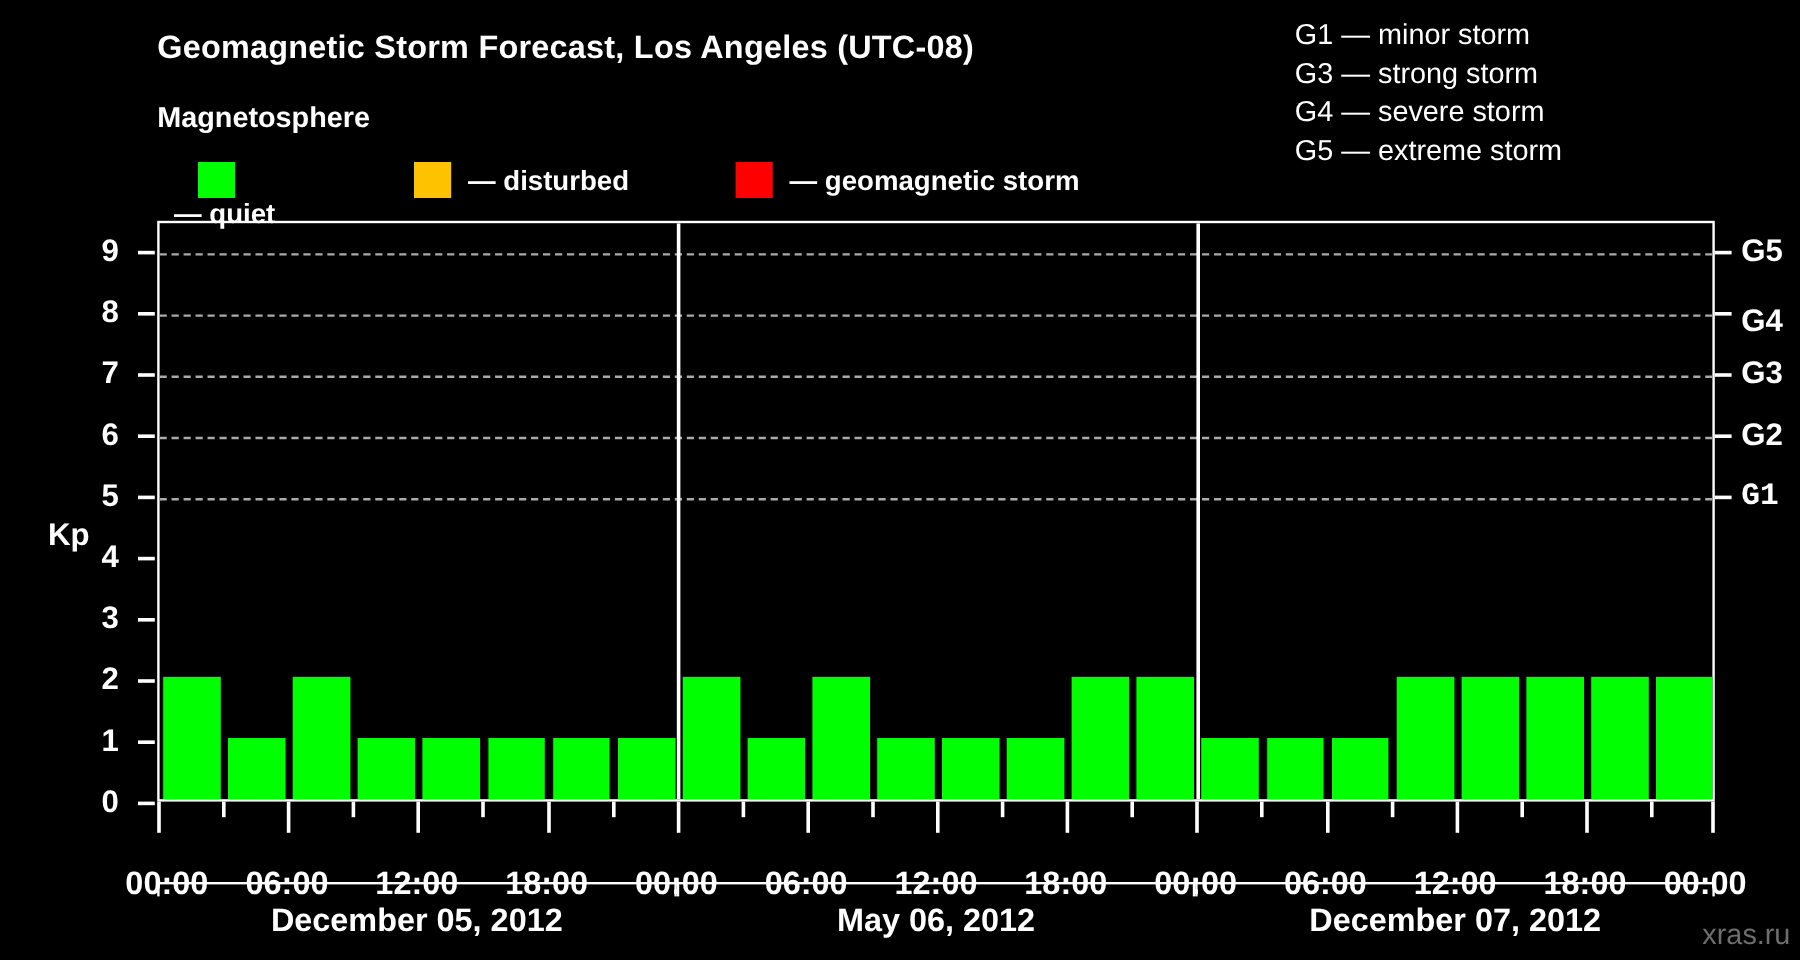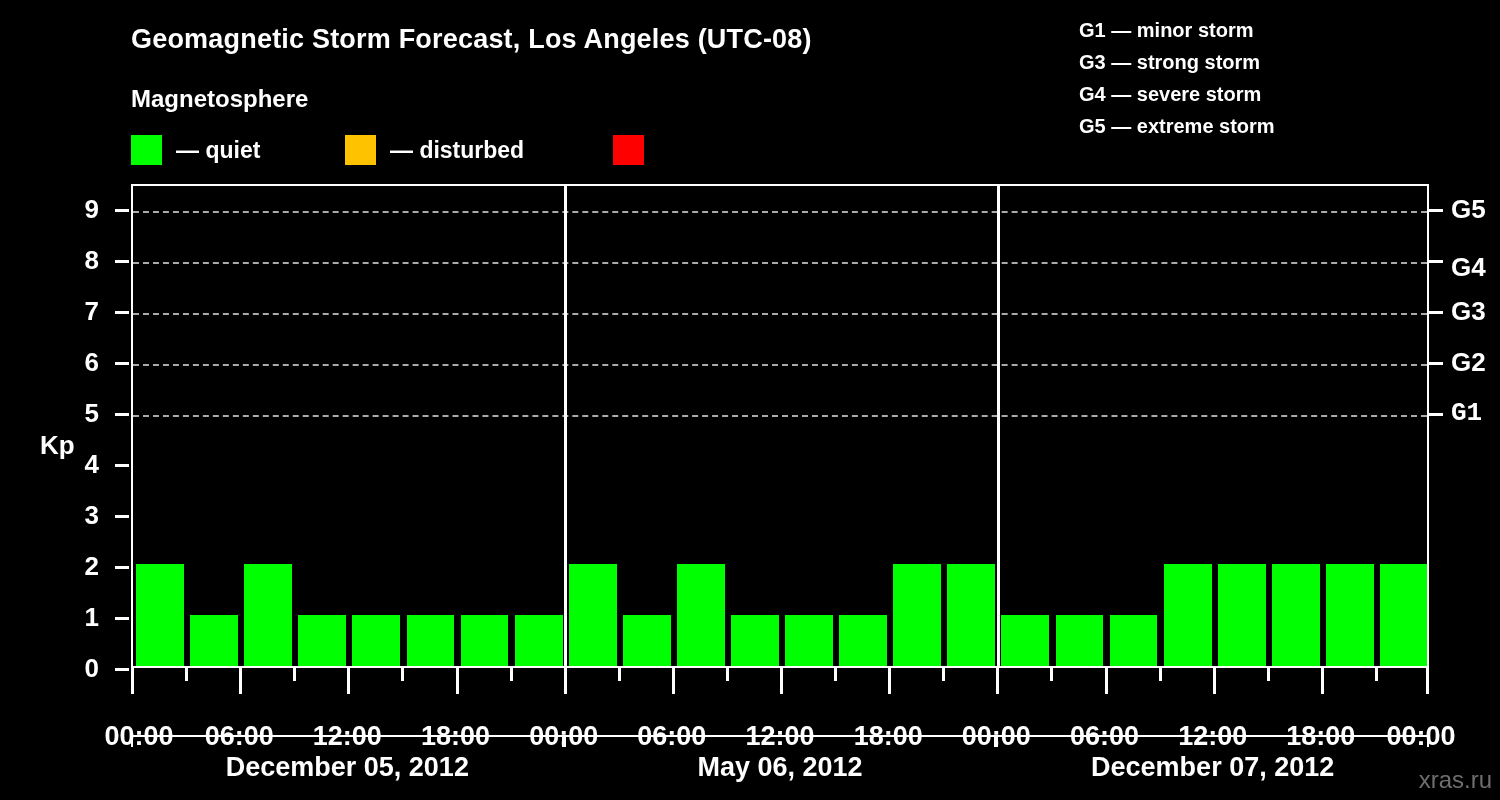--- a/index.html
+++ b/index.html
@@ -4,30 +4,30 @@
 <style>
   html,body{margin:0;padding:0;background:#000;}
   body{width:1500px;height:800px;position:relative;overflow:hidden;
        font-family:"Liberation Sans",sans-serif;color:#fff;}
 
   
   #chart-title{position:absolute;left:131px;top:24px;font-size:27px;font-weight:bold;
                letter-spacing:.2px;white-space:nowrap;}
   #magnetosphere-label{position:absolute;left:131px;top:85px;font-size:24px;font-weight:bold;}
 
-  #legend-quiet{position:absolute;left:131px;top:135px;}
+  #legend-quiet{position:absolute;left:131px;top:135px;flex-direction:column;}
   #legend-disturbed{position:absolute;left:345px;top:135px;}
   #legend-storm{position:absolute;left:613px;top:135px;}
   .legend-item{display:flex;align-items:center;white-space:nowrap;}
   .legend-swatch{width:31px;height:30px;display:block;flex:0 0 auto;}
   .legend-text{font-size:23px;font-weight:bold;margin-left:14px;}
 
   
   #gscale-legend{position:absolute;left:1079px;top:14px;}
-  .gscale-row{font-size:20px;font-weight:bold;line-height:32px;white-space:nowrap;}
+  .gscale-row{font-size:24px;font-weight:normal;line-height:32px;white-space:nowrap;}
 
   
   #plot-frame{position:absolute;left:131px;top:184px;width:1298px;height:484px;
               border:2px solid #fff;box-sizing:border-box;}
   #plot-inner{position:absolute;left:0;top:0;right:0;bottom:0;overflow:hidden;}
 
   .gridline{position:absolute;left:0;right:0;height:0;
             border-top:2px dashed #aaaaaa;}
 
   .day-sep{position:absolute;top:0;bottom:0;width:3px;background:#fff;}
@@ -76,20 +76,21 @@
 <div class="legend-item" id="legend-quiet">
   <span class="legend-swatch" style="background: rgb(0, 255, 0);"></span>
   <span class="legend-text">— quiet</span>
 </div>
 <div class="legend-item" id="legend-disturbed">
   <span class="legend-swatch" style="background: rgb(255, 194, 0);"></span>
   <span class="legend-text">— disturbed</span>
 </div>
 <div class="legend-item" id="legend-storm">
   <span class="legend-swatch" style="background: rgb(255, 0, 0);"></span>
+  <span class="legend-text">— geomagnetic storm</span>
 </div>
 
 <div id="gscale-legend">
   <div class="gscale-row">G1 — minor storm</div>
   <div class="gscale-row">G3 — strong storm</div>
   <div class="gscale-row">G4 — severe storm</div>
   <div class="gscale-row">G5 — extreme storm</div>
 </div>
 
 <div id="y-axis">

